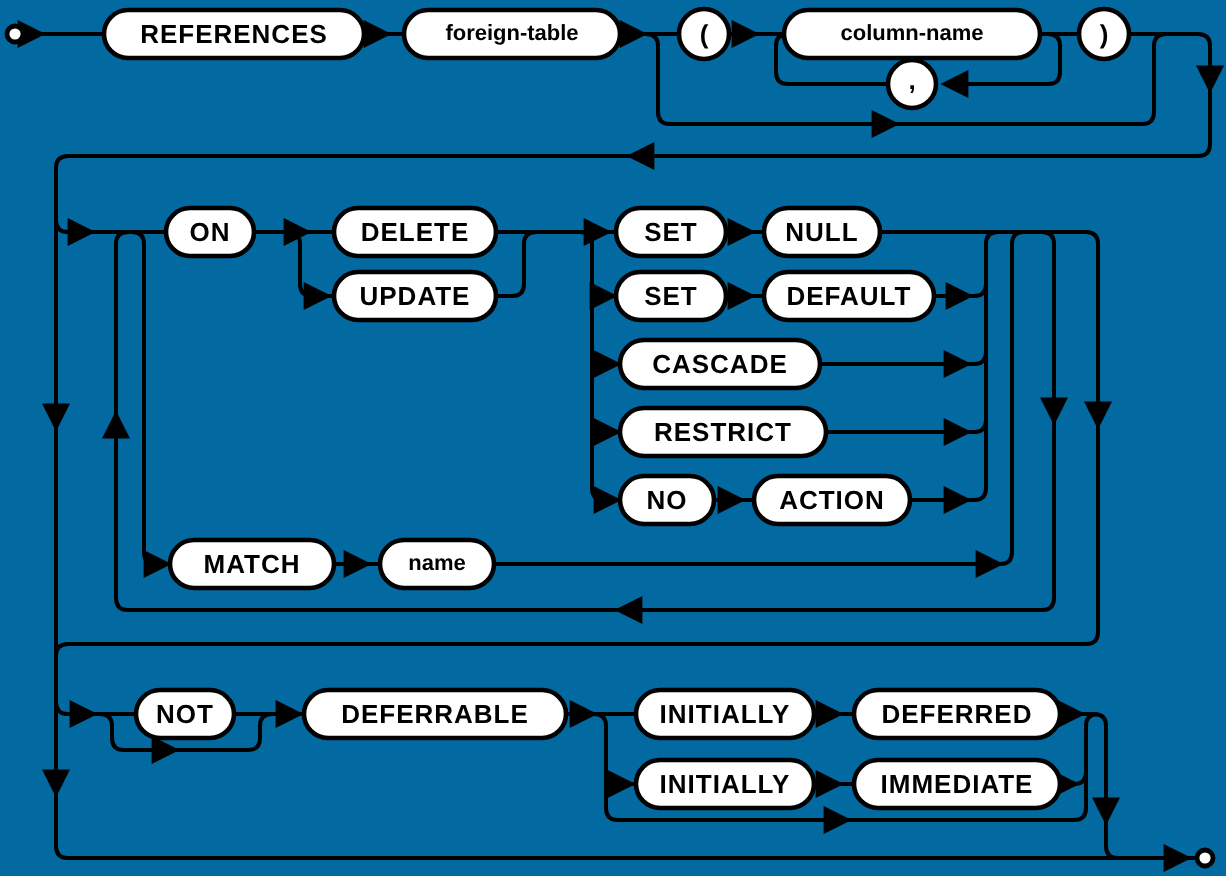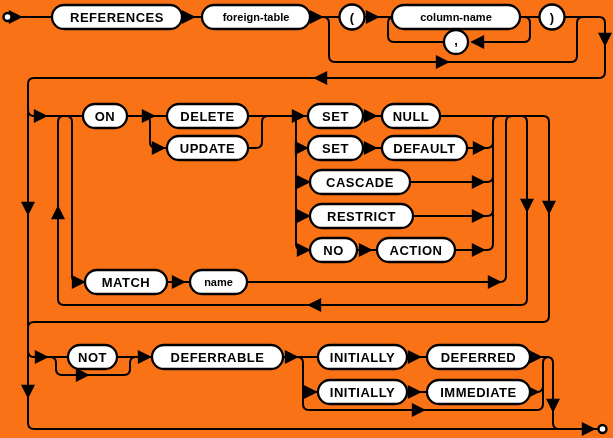--- a/index.html
+++ b/index.html
@@ -1,16 +1,16 @@
 <!DOCTYPE html>
 <html><head>
 <meta charset="utf-8">
 <style>
   html,body{margin:0;padding:0;background:#ffffff;}
-  .stage{width:613px;height:438px;position:relative;background:#f97316;}
+  .stage{width:613px;height:438px;position:relative;background:#0369a1;}
   svg{display:block;}
   .rail{fill:none;stroke:#000;stroke-width:2;}
   .arrowseg{fill:none;stroke:#000;stroke-width:2;}
   .nodeshape{fill:#ffffff;stroke:#000;stroke-width:2.3;}
   text{fill:#000;text-anchor:middle;dominant-baseline:central;}
   .kw{font-family:"Liberation Sans","DejaVu Sans",sans-serif;font-weight:bold;font-size:13px;letter-spacing:.5px;}
   .nt{font-family:"Liberation Sans","DejaVu Sans",sans-serif;font-weight:bold;font-size:11px;}
   .pn{font-family:"Liberation Sans","DejaVu Sans",sans-serif;font-weight:bold;font-size:13px;}
 </style>
 </head>

